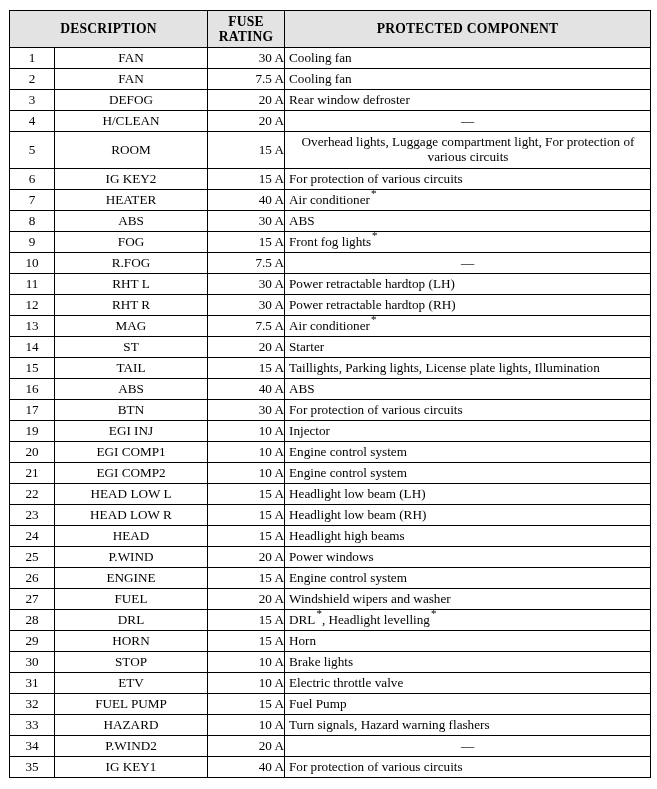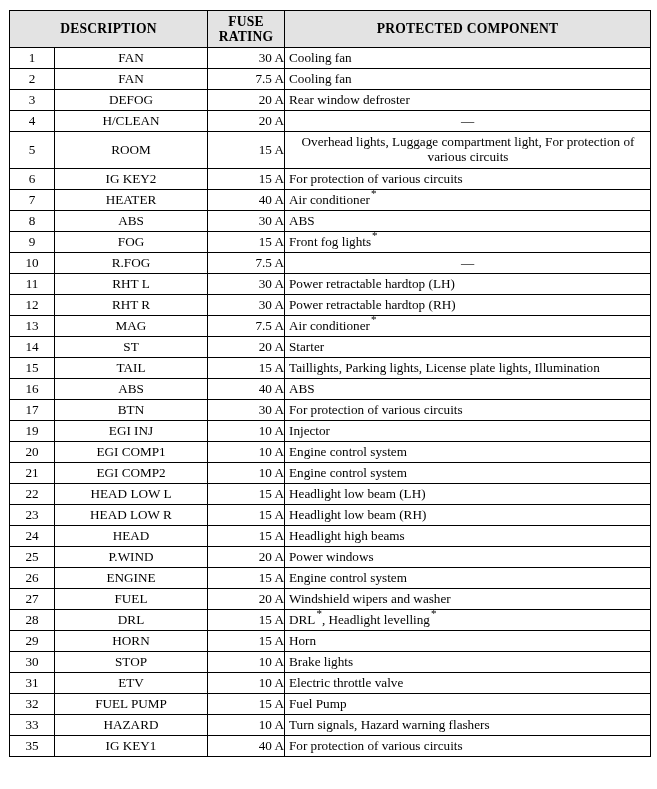--- a/index.html
+++ b/index.html
@@ -297,20 +297,26 @@
           <td class="cell-rating">15 A</td>
           <td class="cell-comp">Fuel Pump</td>
         </tr>
         <tr>
           <td class="cell-no">33</td>
           <td class="cell-name">HAZARD</td>
           <td class="cell-rating">10 A</td>
           <td class="cell-comp">Turn signals, Hazard warning flashers</td>
         </tr>
         <tr>
+          <td class="cell-no">34</td>
+          <td class="cell-name">P.WIND2</td>
+          <td class="cell-rating">20 A</td>
+          <td class="cell-comp cell-comp-dash">—</td>
+        </tr>
+        <tr>
           <td class="cell-no">35</td>
           <td class="cell-name">IG KEY1</td>
           <td class="cell-rating">40 A</td>
           <td class="cell-comp">For protection of various circuits</td>
         </tr>
       </tbody>
   </table>
 </div>
 
 </body></html>

